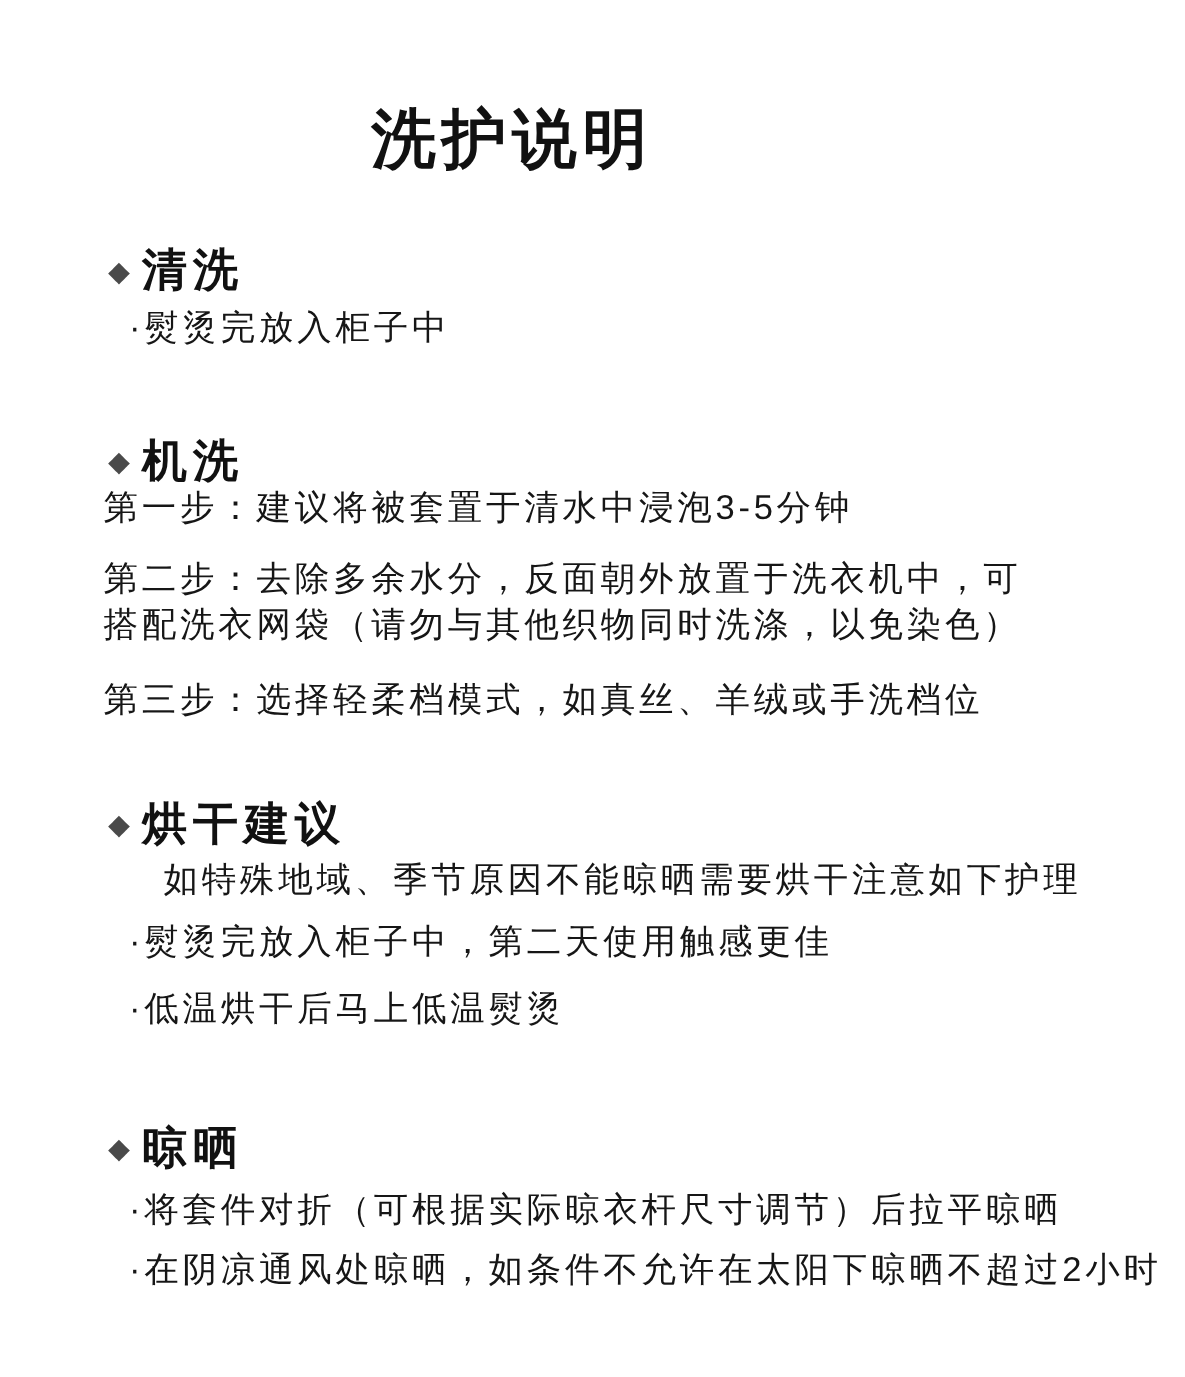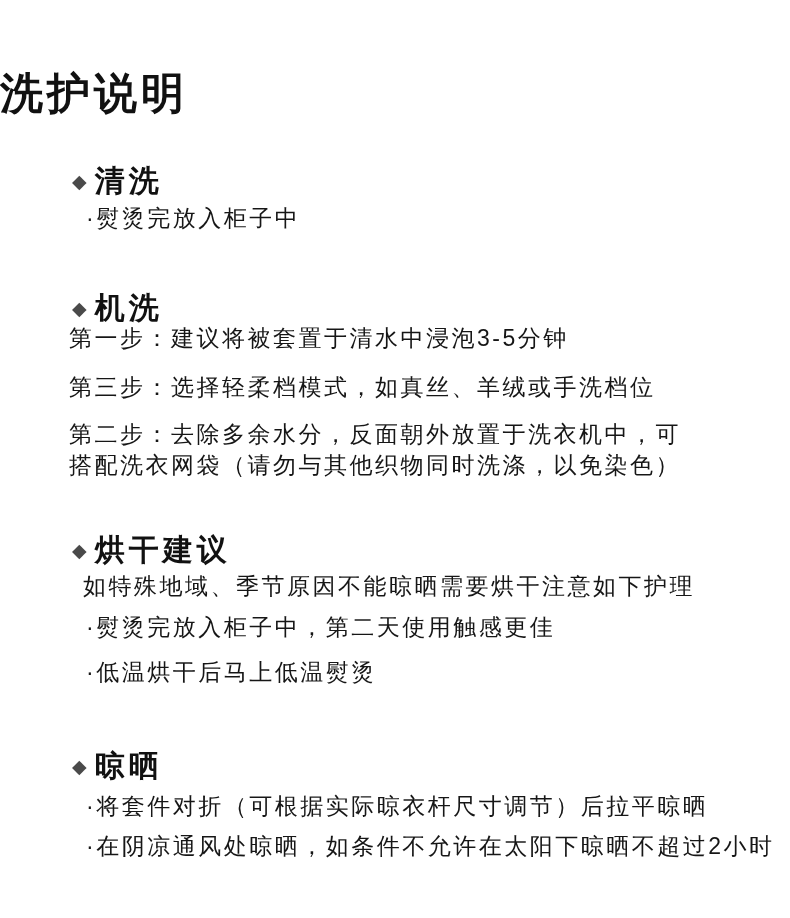--- a/index.html
+++ b/index.html
@@ -8,20 +8,21 @@
     width: 790px;
     height: 918px;
     background: #ffffff;
     overflow: hidden;
     font-family: "Liberation Sans", sans-serif;
     color: #111111;
   }
   .title {
     width: 683px;
     margin: 66px 0 0 0;
+    text-align: center;
     font-size: 43px;
     font-weight: 600;
     letter-spacing: 4px;
     line-height: 54px;
     color: #111111;
   }
   .sec-heading {
     display: flex;
     align-items: center;
     padding-left: 72px;
@@ -40,21 +41,21 @@
     color: #111111;
   }
   .line {
     margin: 0;
     font-size: 23px;
     letter-spacing: 2.5px;
     line-height: 30px;
     color: #161616;
   }
   .line.bullet { padding-left: 86px; }
-  .line.plain  { padding-left: 83px; }
+  .line.plain  { padding-left: 109px; }
   .line.step   { padding-left: 69px; }
   .line.wrap   { max-width: 620px; line-height: 31px; }
   .dot { display: inline; }
   
   .mt46 { margin-top: 46px; }
   .mt60 { margin-top: 60px; }
   .mt54 { margin-top: 54px; }
   .mt64 { margin-top: 64px; }
   .mt19 { margin-top: 19px; }
   .mt17 { margin-top: 17px; }
@@ -79,22 +80,22 @@
     </div>
     <p class="line bullet mt7"><span class="dot">·</span><span>熨烫完放入柜子中</span></p>
   </section>
 
   <section>
     <div class="sec-heading mt60">
       <span class="diamond">◆</span>
       <span class="sec-title">机洗</span>
     </div>
     <p class="line step mt0">第一步：建议将被套置于清水中浸泡3-5分钟</p>
+    <p class="line step wrap mt17">第二步：去除多余水分，反面朝外放置于洗衣机中，可搭配洗衣网袋（请勿与其他织物同时洗涤，以免染色）</p>
     <p class="line step mt19">第三步：选择轻柔档模式，如真丝、羊绒或手洗档位</p>
-    <p class="line step wrap mt17">第二步：去除多余水分，反面朝外放置于洗衣机中，可搭配洗衣网袋（请勿与其他织物同时洗涤，以免染色）</p>
   </section>
 
   <section>
     <div class="sec-heading mt54">
       <span class="diamond">◆</span>
       <span class="sec-title">烘干建议</span>
     </div>
     <p class="line plain mt6">如特殊地域、季节原因不能晾晒需要烘干注意如下护理</p>
     <p class="line bullet mt11"><span class="dot">·</span><span>熨烫完放入柜子中，第二天使用触感更佳</span></p>
     <p class="line bullet mt15"><span class="dot">·</span><span>低温烘干后马上低温熨烫</span></p>

